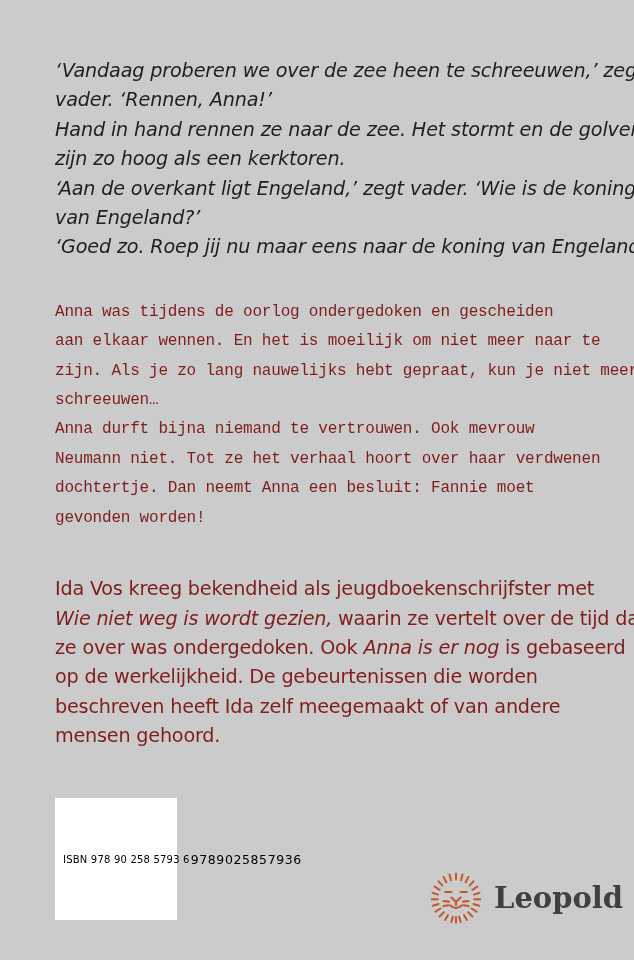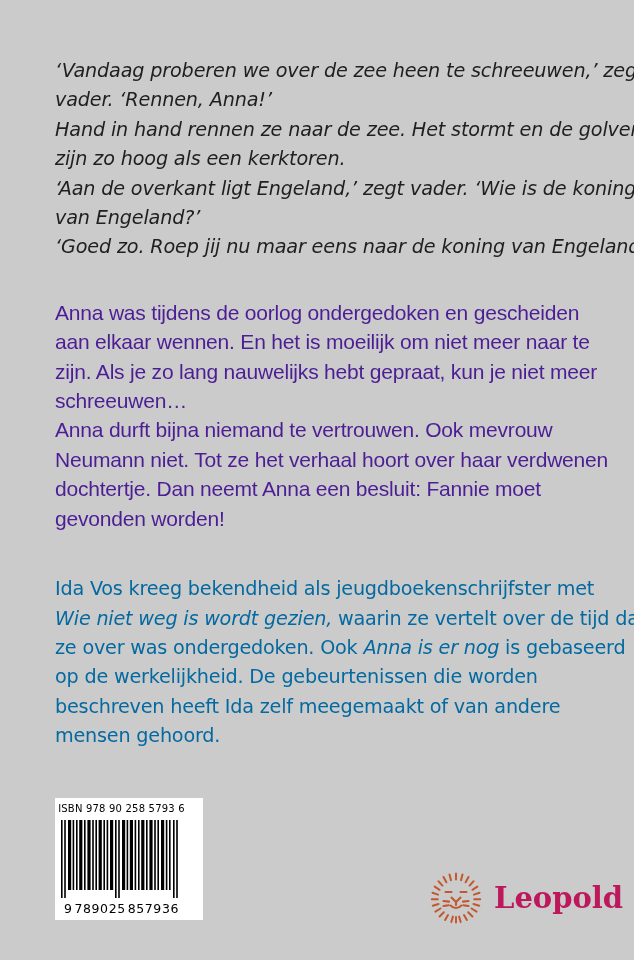--- a/index.html
+++ b/index.html
@@ -38,63 +38,63 @@
     letter-spacing: -0.15px;
     margin: 0;
   }
   .quote-block .line {
     display: block;
     white-space: nowrap;
   }
 
   
   .synopsis {
-    font-family: Liberation Sans, sans-serif;
-    font-size: 21px;
+    font-family: Liberation Mono, monospace;
+    font-size: 16px;
     line-height: 29.4px;
-    color: #4c1d95;
+    color: #7f1d1d;
     letter-spacing: -0.2px;
     margin: 0;
     padding-top: 36px;
   }
   .synopsis .line {
     display: block;
     white-space: nowrap;
   }
 
   
   .bio {
     font-family: "DejaVu Sans", sans-serif;
     font-size: 19.2px;
     line-height: 29.4px;
-    color: #0369a1;
+    color: #7f1d1d;
     letter-spacing: -0.2px;
     margin: 0;
     padding-top: 41px;
   }
   .bio .line {
     display: block;
     white-space: nowrap;
   }
   .bio i, .bio em {
     font-style: italic;
   }
 
   
   .barcode-box {
     position: absolute;
     left: 55px;
     top: 798px;
-    width: 148px;
+    width: 122px;
     height: 122px;
     background: #ffffff;
     box-sizing: border-box;
     padding: 5px 23px 4px 8px;
     display: flex;
-    flex-direction: column;
+    flex-direction: row;
     justify-content: space-between;
     align-items: center;
   }
   .isbn-text {
     font-family: "DejaVu Sans", sans-serif;
     font-size: 10px;
     color: #000;
     letter-spacing: 0.2px;
     white-space: nowrap;
     line-height: 12px;
@@ -129,21 +129,21 @@
   }
   .lion-mark {
     width: 52px;
     height: 52px;
     display: block;
   }
   .publisher-name {
     font-family: "DejaVu Serif", serif;
     font-weight: bold;
     font-size: 29px;
-    color: #be185d;
+    color: #404040;
     letter-spacing: 0px;
     line-height: 1;
   }
 </style>
 </head>
 <body>
 
 <div class="cover">
 
   <div class="content">

